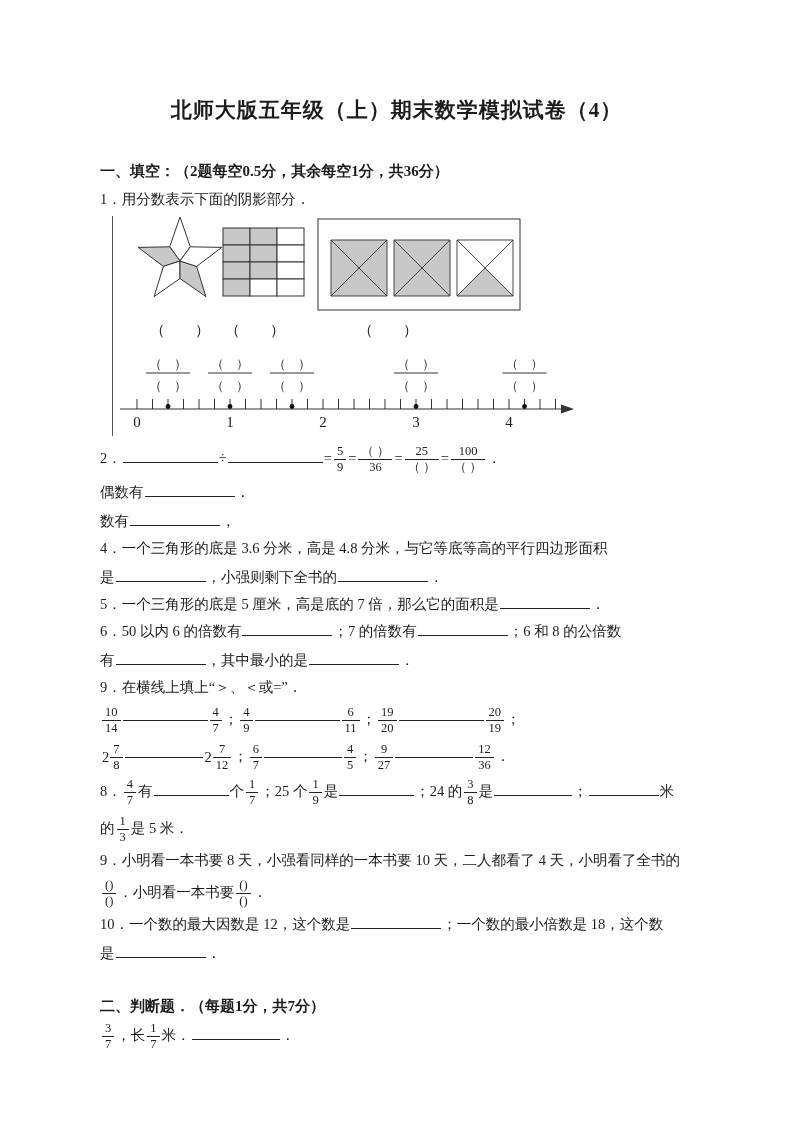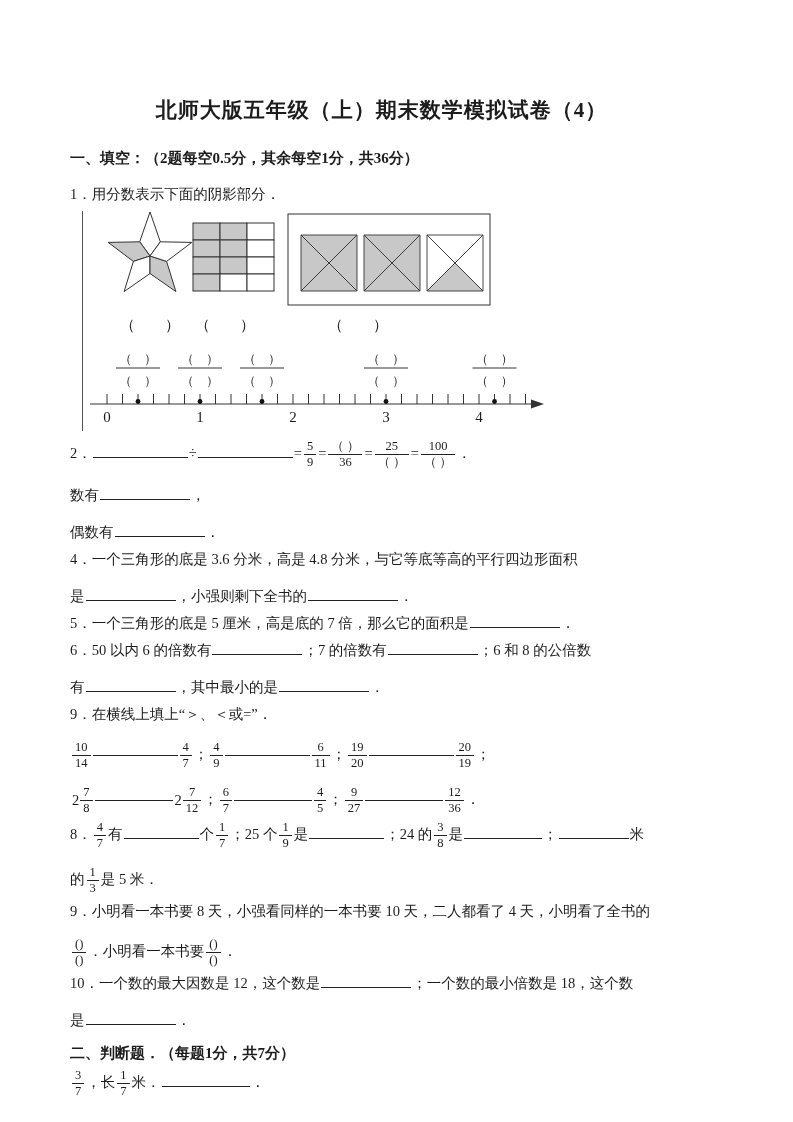--- a/index.html
+++ b/index.html
@@ -1,25 +1,25 @@
 <!DOCTYPE html>
 <html><head>
 <meta charset="utf-8">
 <style>
   html,body{margin:0;padding:0;background:#fff;}
   .page{
     width:793px;height:1122px;box-sizing:border-box;position:relative;overflow:hidden;
     background:#ffffff;color:#1c1c1c;
-    padding:96px 100px 0 70px;
+    padding:96px 100px 0 100px;
     font-family:"Liberation Serif","DejaVu Serif",serif;
   }
   .title{font-size:21px;font-weight:bold;text-align:center;line-height:28px;letter-spacing:1px;}
-  .sec-heading{font-size:15px;font-weight:bold;margin-top:23px;line-height:22px;}
-  .sec-heading.second{margin-top:10px;}
-  .q-line{font-size:14.5px;line-height:23px;white-space:nowrap;margin-top:14px;}
+  .sec-heading{font-size:15px;font-weight:bold;margin-top:36px;line-height:22px;}
+  .sec-heading.second{margin-top:30px;}
+  .q-line{font-size:14.5px;line-height:23px;white-space:nowrap;margin-top:6px;}
   .qb{margin-top:4px;}
   .figure-area{position:relative;height:226px;margin-top:3px;}
   .vline{position:absolute;left:12px;top:2px;height:220px;width:1px;background:#555;}
   #shapes-svg{position:absolute;left:0;top:0;}
   #numberline-svg{position:absolute;left:0;top:134px;}
   .paren-text{font-size:15px;fill:#1c1c1c;}
   .blank{display:inline-block;border-bottom:1px solid #222;height:15px;vertical-align:baseline;margin:0 1px;}
   .blank.mid{height:1px;background:#222;border-bottom:none;vertical-align:middle;margin:0;}
   .fracmix{display:inline-block;white-space:nowrap;vertical-align:middle;margin:0 2px;}
   .whole{font-size:14.5px;display:inline-block;vertical-align:middle;margin-right:1px;}
@@ -143,22 +143,22 @@
         <g>
           <text x="424.50309999999996" y="20" text-anchor="middle" font-size="12.5" fill="#1c1c1c">（　）</text>
           <line x1="402.50309999999996" y1="25" x2="446.50309999999996" y2="25" stroke="#333333" stroke-width="1"></line>
           <text x="424.50309999999996" y="42" text-anchor="middle" font-size="12.5" fill="#1c1c1c">（　）</text>
         </g>
       </svg>
   </div>
 
   <div class="q-line qb"><span>2．</span><span class="blank" style="width: 95px;"></span><span>÷</span><span class="blank" style="width: 95px;"></span><span>=</span><span class="fracmix"><span class="frac"><span class="num">5</span><span class="den">9</span></span></span><span>=</span><span class="fracmix"><span class="frac"><span class="num">（ ）</span><span class="den">36</span></span></span><span>=</span><span class="fracmix"><span class="frac"><span class="num">25</span><span class="den">（ ）</span></span></span><span>=</span><span class="fracmix"><span class="frac"><span class="num">100</span><span class="den">（ ）</span></span></span><span>．</span></div>
 
+  <div class="q-line"><span>偶数有</span><span class="blank" style="width: 90px;"></span><span>．</span></div>
   <div class="q-line"><span>数有</span><span class="blank" style="width: 90px;"></span><span>，</span></div>
-  <div class="q-line"><span>偶数有</span><span class="blank" style="width: 90px;"></span><span>．</span></div>
 
   <div class="q-line qb"><span>4．一个三角形的底是 3.6 分米，高是 4.8 分米，与它等底等高的平行四边形面积</span></div>
   <div class="q-line"><span>是</span><span class="blank" style="width: 90px;"></span><span>，小强则剩下全书的</span><span class="blank" style="width: 90px;"></span><span>．</span></div>
 
   <div class="q-line qb"><span>5．一个三角形的底是 5 厘米，高是底的 7 倍，那么它的面积是</span><span class="blank" style="width: 90px;"></span><span>．</span></div>
 
   <div class="q-line qb"><span>6．50 以内 6 的倍数有</span><span class="blank" style="width: 90px;"></span><span>；7 的倍数有</span><span class="blank" style="width: 90px;"></span><span>；6 和 8 的公倍数</span></div>
   <div class="q-line"><span>有</span><span class="blank" style="width: 90px;"></span><span>，其中最小的是</span><span class="blank" style="width: 90px;"></span><span>．</span></div>
 
   <div class="q-line qb">9．在横线上填上“＞、＜或=”．</div>

